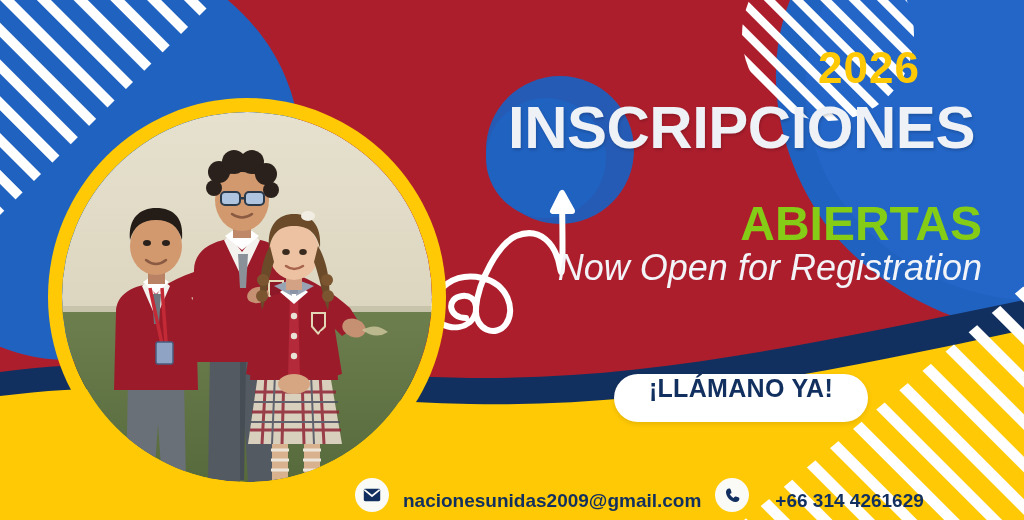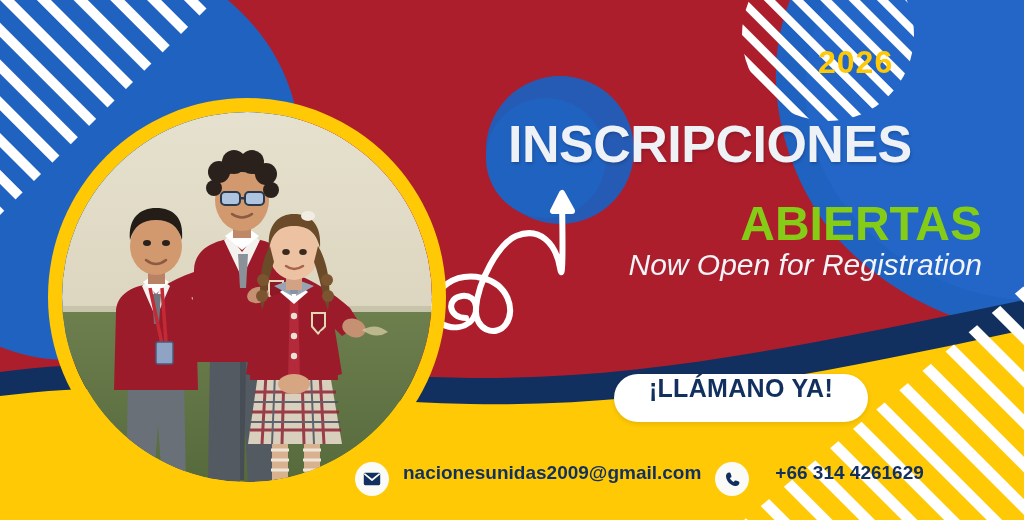--- a/index.html
+++ b/index.html
@@ -8,42 +8,41 @@
     font-family:"Liberation Sans", sans-serif;
     background:#AD1E2D;
   }
   .banner{position:relative;width:1024px;height:520px;overflow:hidden;background:#AD1E2D;}
   .layer{position:absolute;inset:0;}
   svg.layer{display:block;}
 
   
   .year{
     position:absolute;left:818px;top:46px;
-    font-size:32px;font-weight:bold;letter-spacing:1px;
+    font-size:44px;font-weight:bold;letter-spacing:1px;
     color:#FFC905;line-height:1;
     font-family:"Liberation Sans", sans-serif;
   }
   .headline{
     position:absolute;left:508px;top:98px;
-    font-size:52px;font-weight:bold;letter-spacing:-0.5px;
+    font-size:60px;font-weight:bold;letter-spacing:-0.5px;
     color:#EEF1F6;line-height:1;
     text-shadow:1px 2px 3px rgba(0,0,0,.18);
     white-space:nowrap;
-    margin-top:20px;
   }
   .subheadline{
     position:absolute;right:42px;top:188px;
     font-size:48px;font-weight:bold;letter-spacing:0px;
     color:#84cc16;line-height:1;
     white-space:nowrap;
     margin-top:12px;
   }
   .tagline{
     position:absolute;right:42px;top:248px;
-    font-size:30px;font-style:italic;font-weight:normal;
+    font-size:36px;font-style:italic;font-weight:normal;
     color:#F2F4F8;line-height:1.1;
     white-space:nowrap;
     text-align:center;
   }
 
   
   .cta{
     position:absolute;left:614px;top:374px;
     width:254px;height:48px;border-radius:26px;
     background:#FFFFFF;
@@ -51,21 +50,21 @@
     box-shadow:0 2px 5px rgba(0,0,0,.10);
   }
   .cta-label{
     font-size:25px;font-weight:bold;letter-spacing:.3px;
     color:#12305F;white-space:nowrap;
   }
 
   
   .contact{
     position:absolute;left:355px;top:462px;
-    height:50px;display:flex;align-items:flex-start;
+    height:50px;display:flex;align-items:flex-end;
   }
   .ibadge{
     width:34px;height:34px;border-radius:50%;
     background:#FAFAF6;
     display:flex;align-items:center;justify-content:center;
     flex:0 0 auto;
   }
   .contact-text{
     font-size:19px;font-weight:bold;color:#12305F;
     white-space:nowrap;

